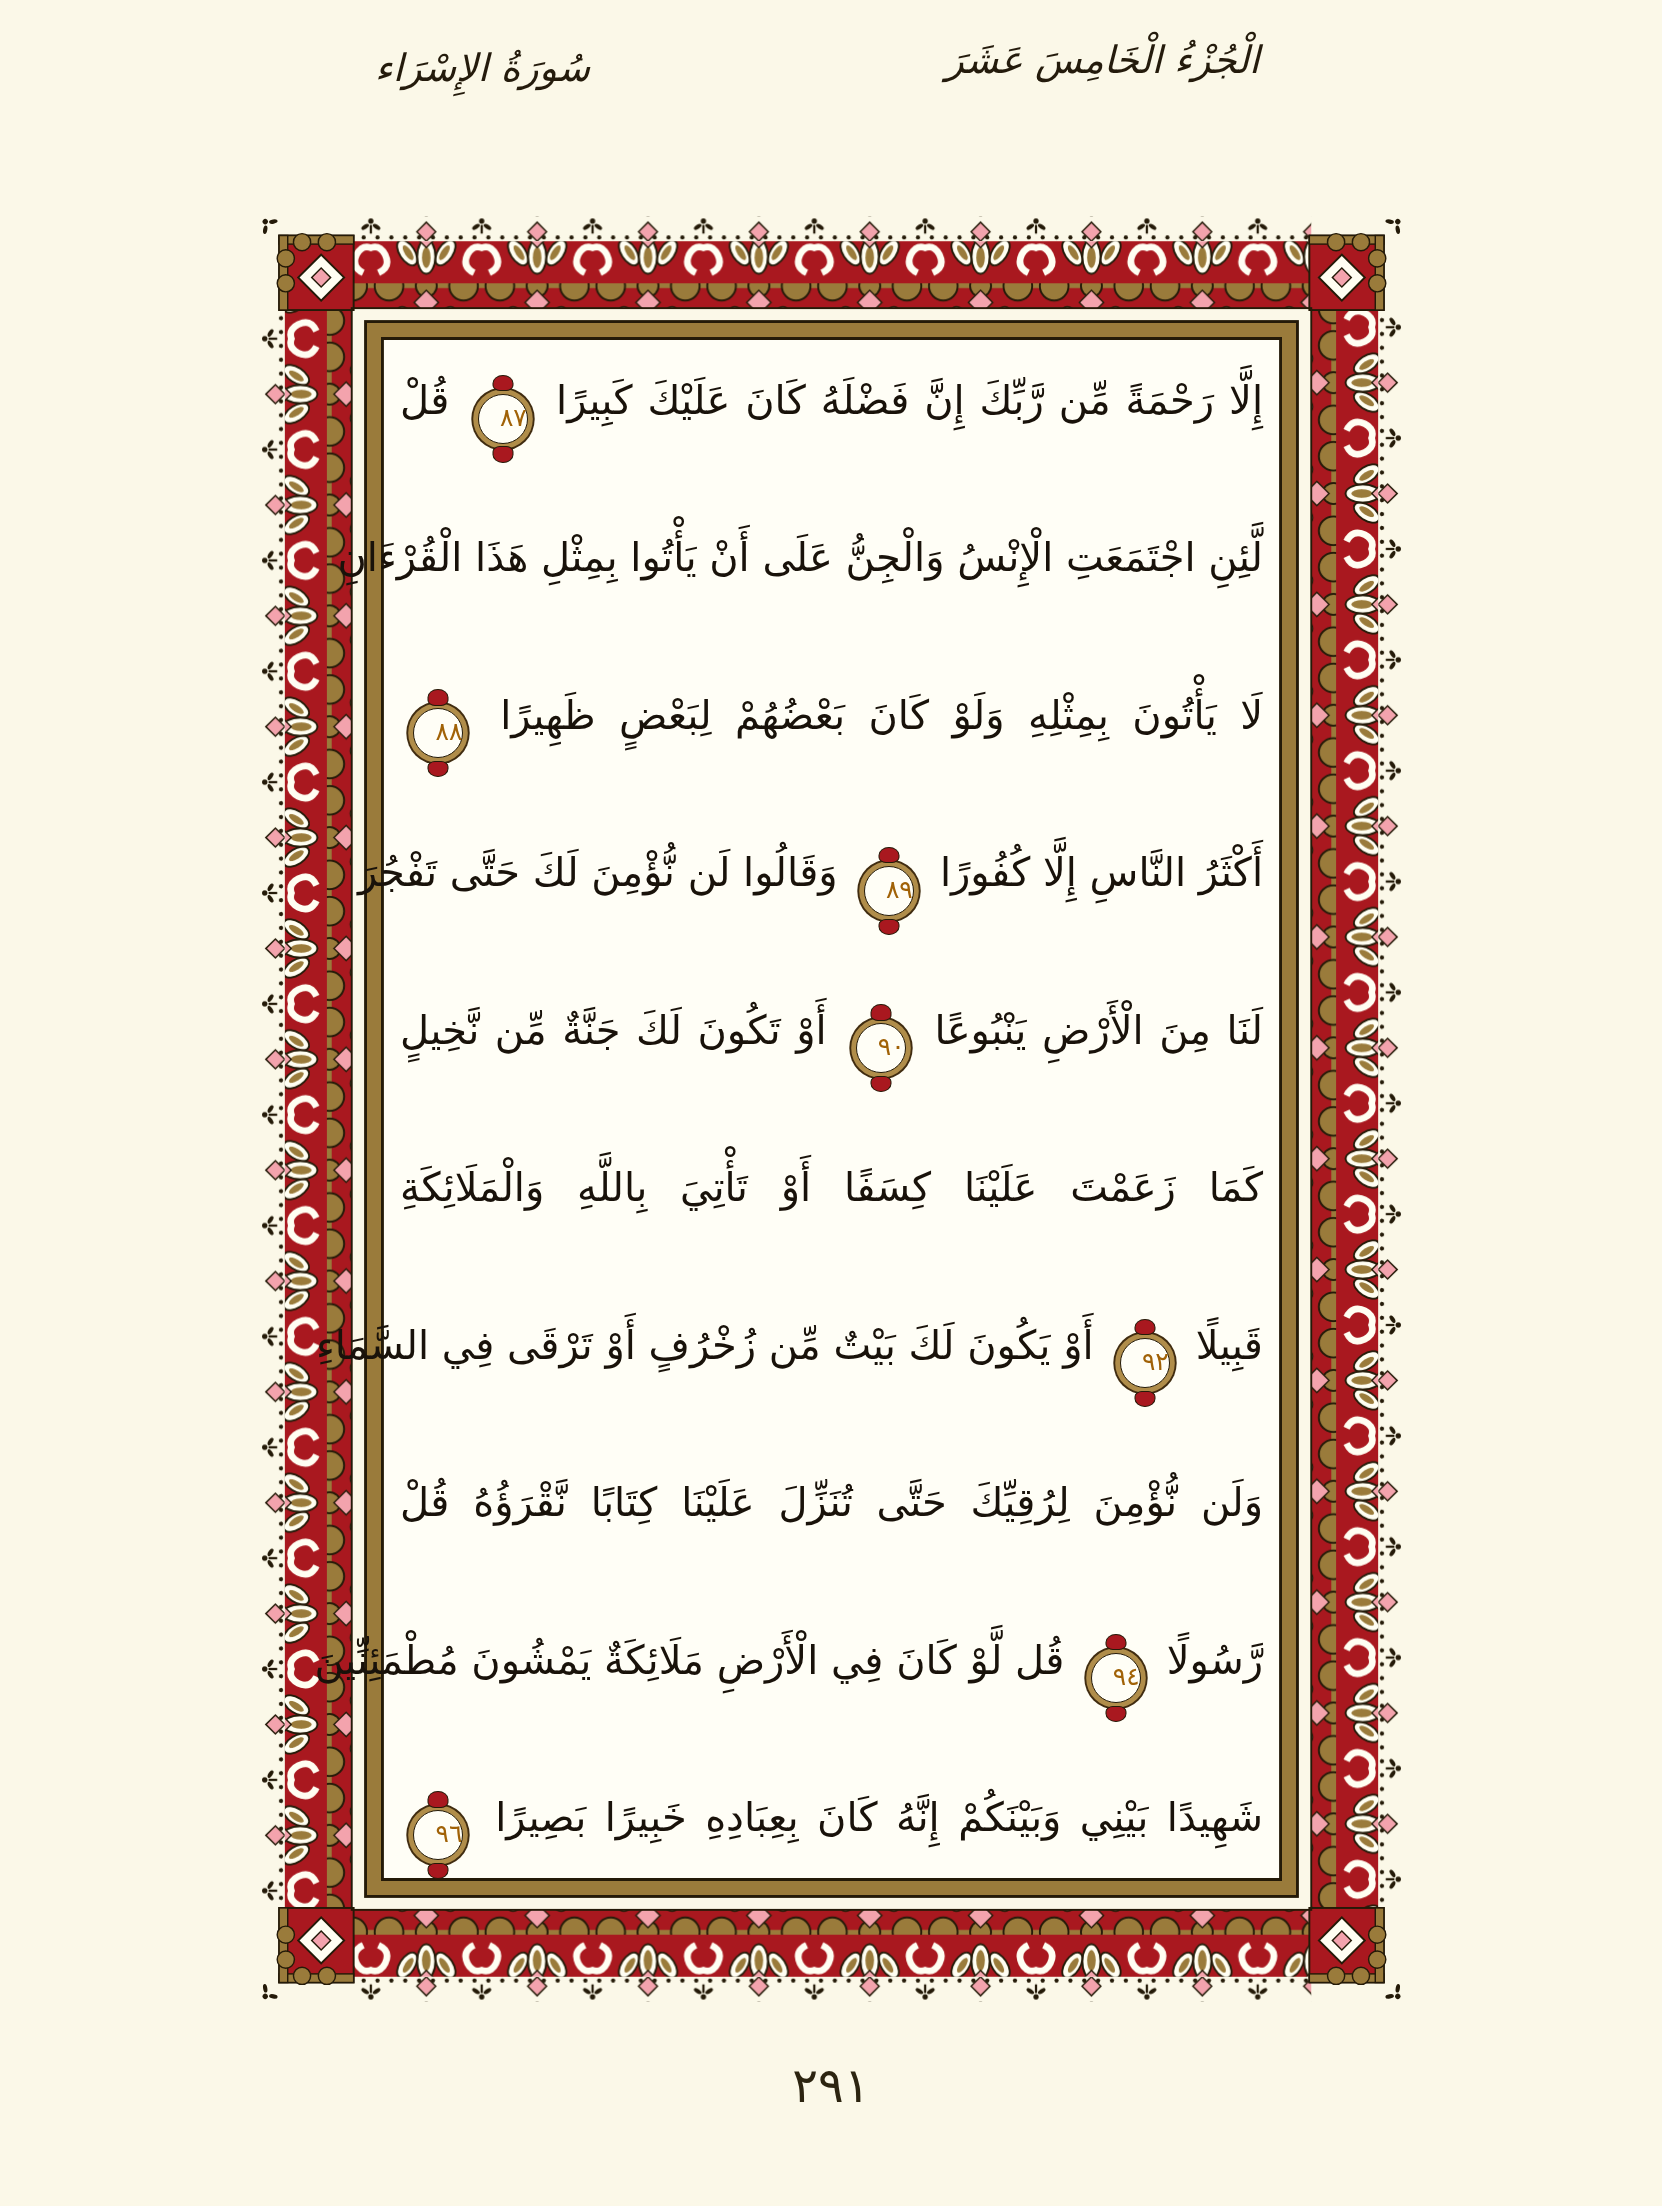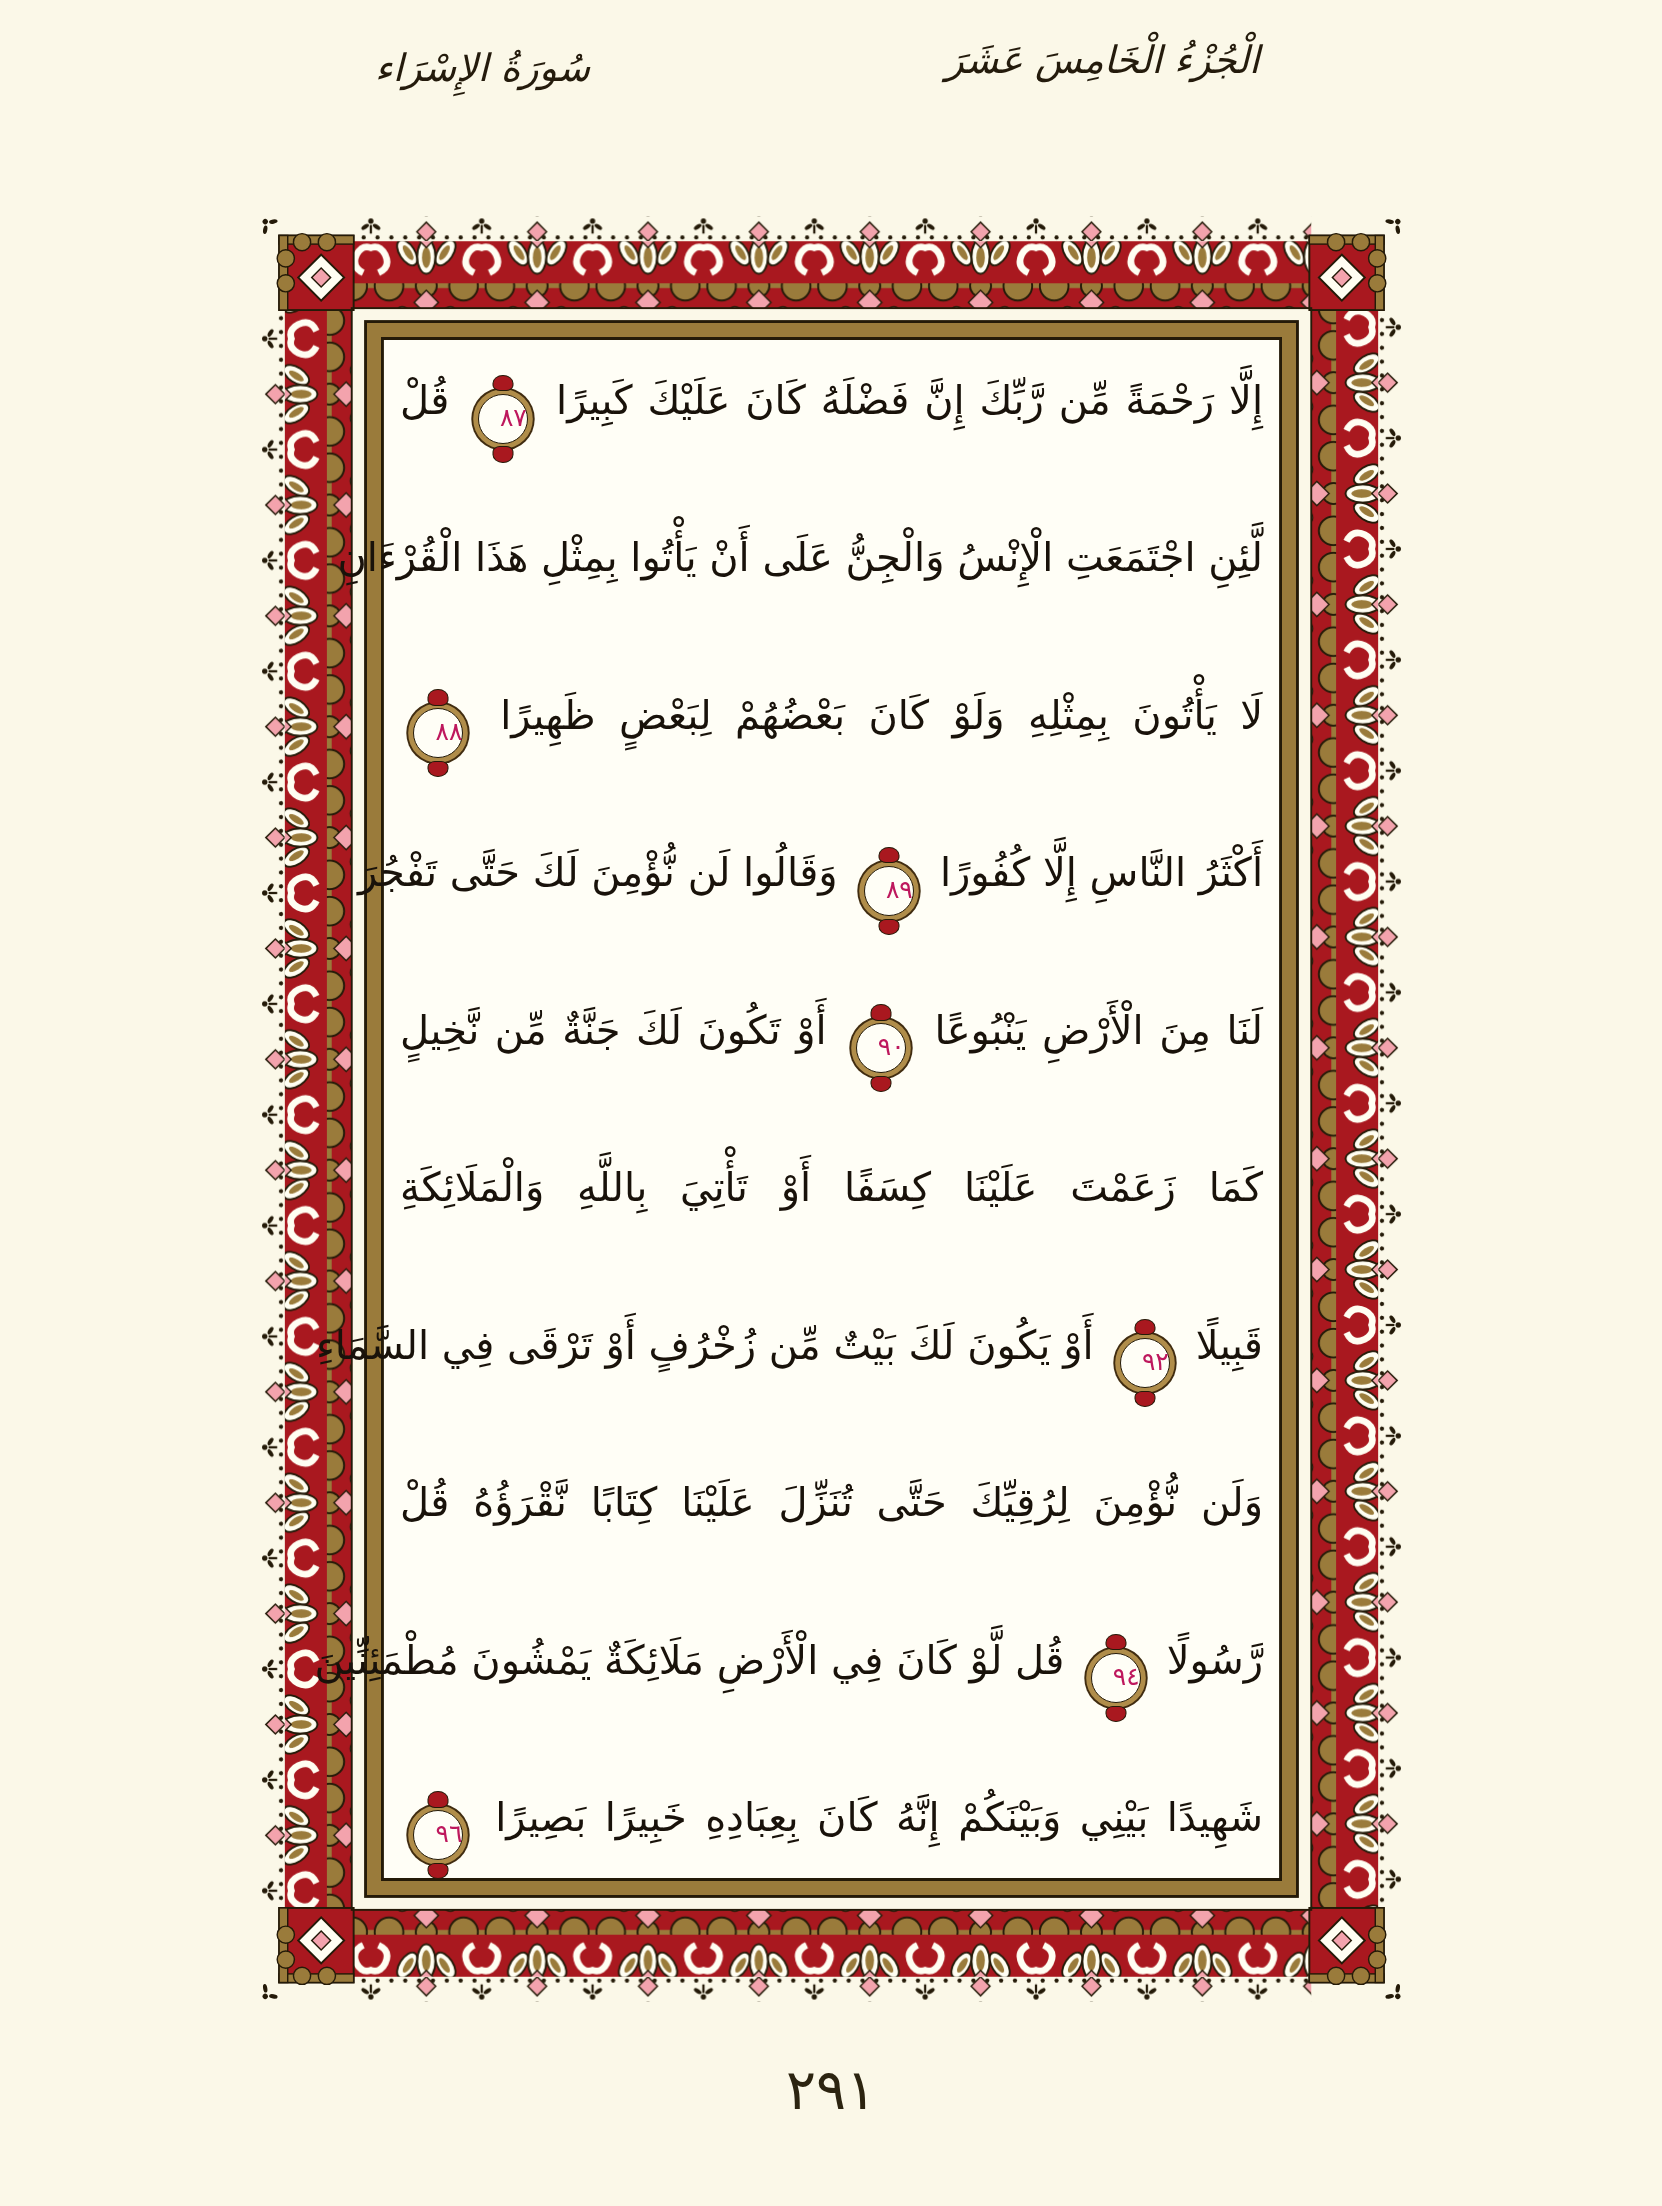--- a/index.html
+++ b/index.html
@@ -46,35 +46,35 @@
     white-space:nowrap;
     color:#19120a;
   }
   .vmark{
     display:inline-block;position:relative;
     width:48px;height:48px;border-radius:50%;
     background:#fffef6;
     border:1.9px solid #241a08;
     box-shadow:0 0 0 4.8px #b08d4a, 0 0 0 6.7px #402c10;
     font-size:25px;line-height:46px;text-align:center;
-    color:#be185d;
+    color:#a16207;
     vertical-align:-11.5px;
     margin:0 13.4px;
   }
   .vmark::before,.vmark::after{
     content:"";position:absolute;left:50%;transform:translateX(-50%);
     width:19px;height:14.3px;background:#a9181f;
     border:1.4px solid #241a08;
   }
   .vmark::before{top:-20px;border-radius:50% 50% 35% 35%;}
   .vmark::after{bottom:-20px;border-radius:35% 35% 50% 50%;}
 
   .page-number{
     position:absolute;left:0;right:0;top:2057px;
-    text-align:center;font-size:56px;color:#2c2410;
+    text-align:center;font-size:48px;color:#2c2410;
   }
 </style>
 </head>
 <body>
 
 <div class="page">
 
   <div class="header-title surah-title">سُورَةُ الإِسْرَاء</div>
   <div class="header-title juz-title">الْجُزْءُ الْخَامِسَ عَشَرَ</div>
 

